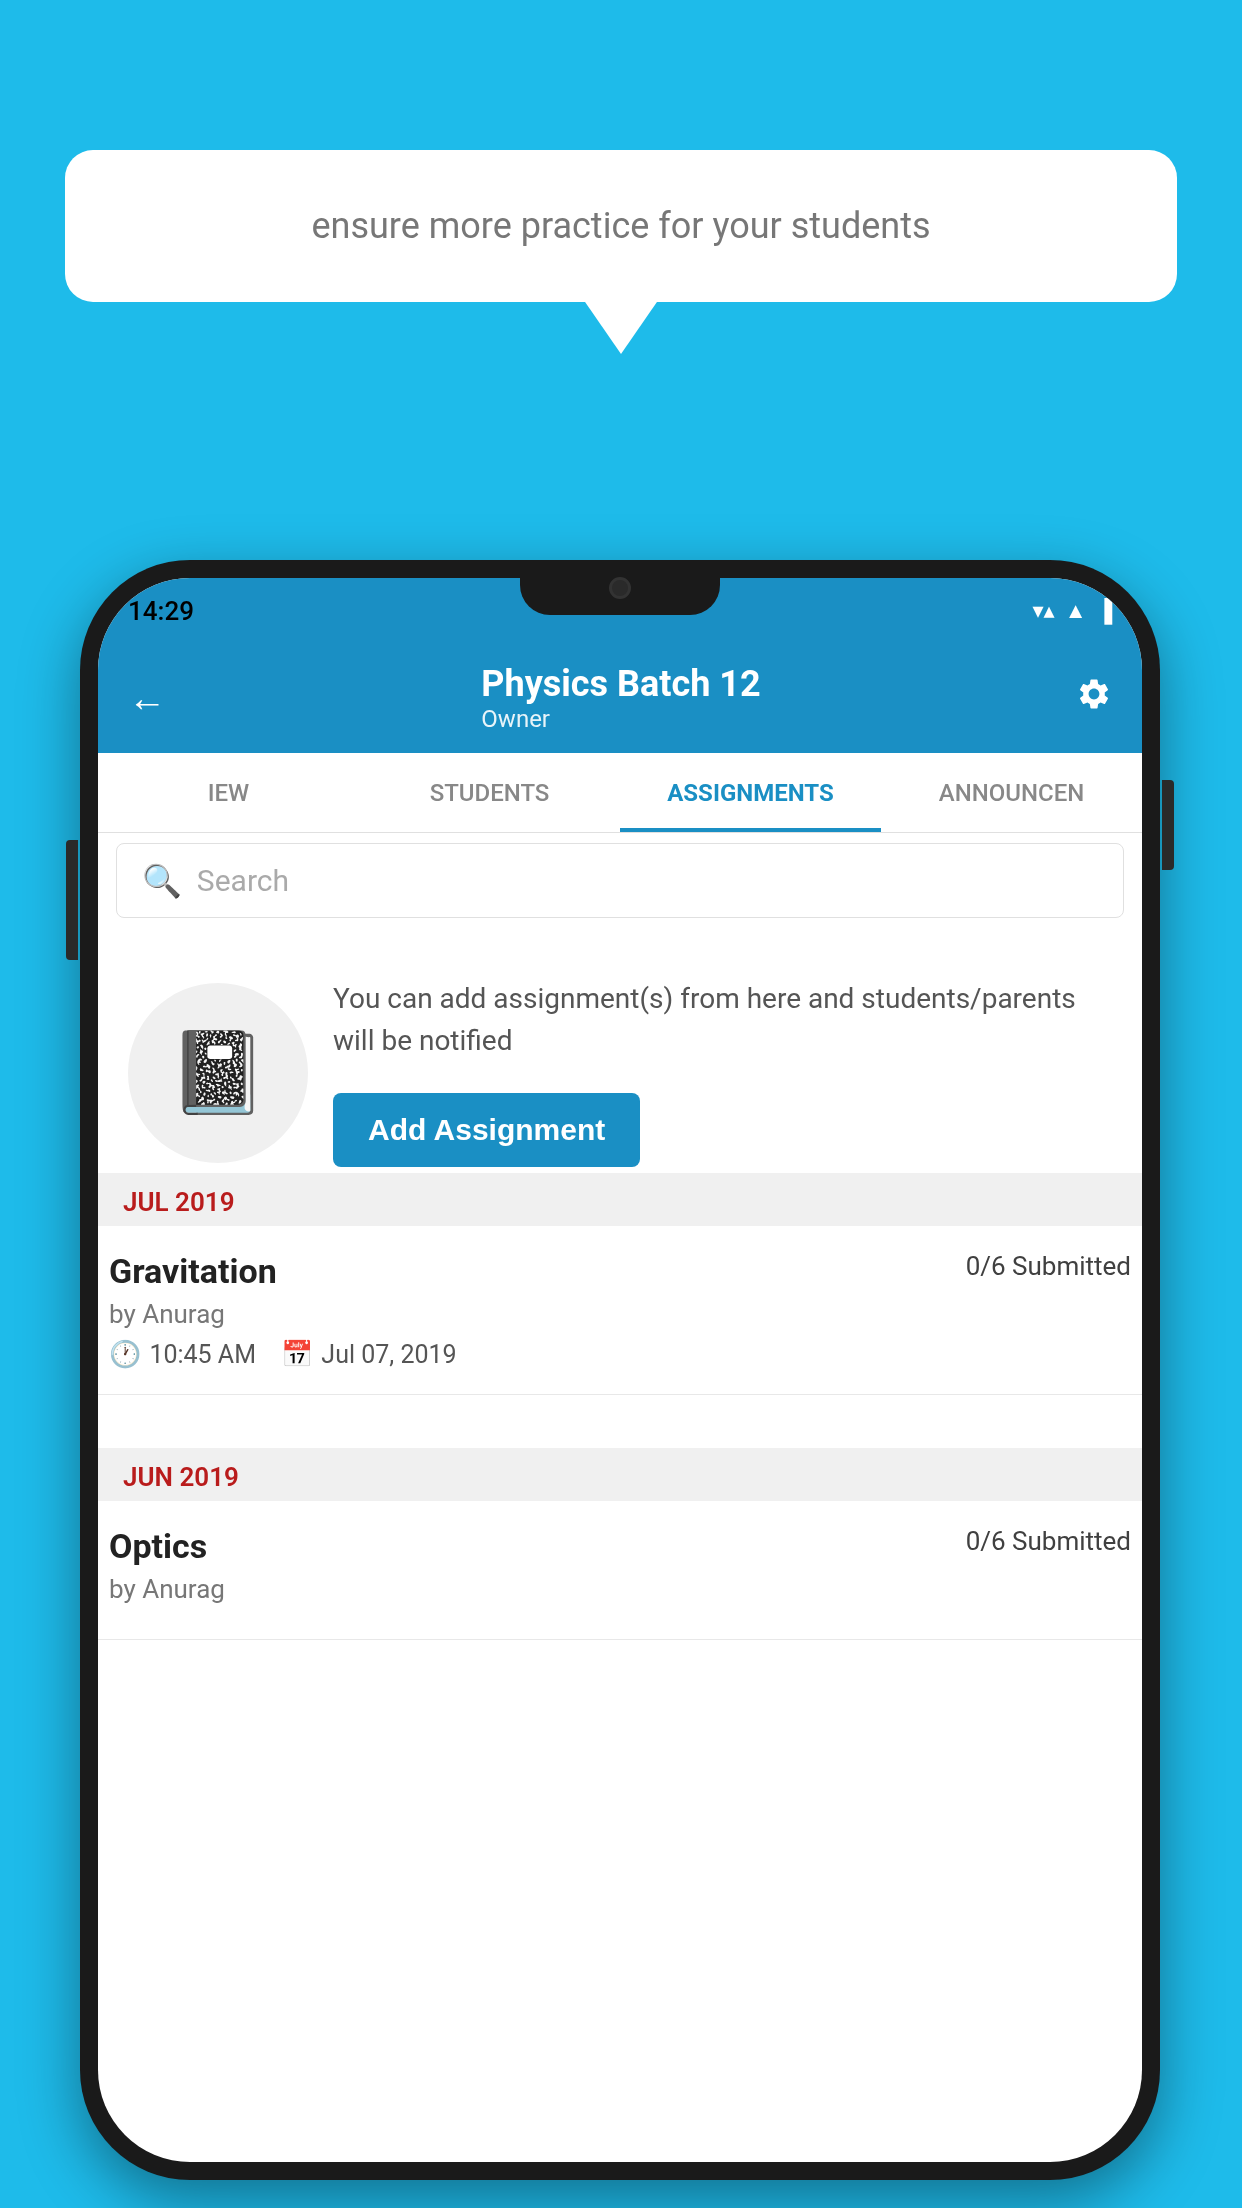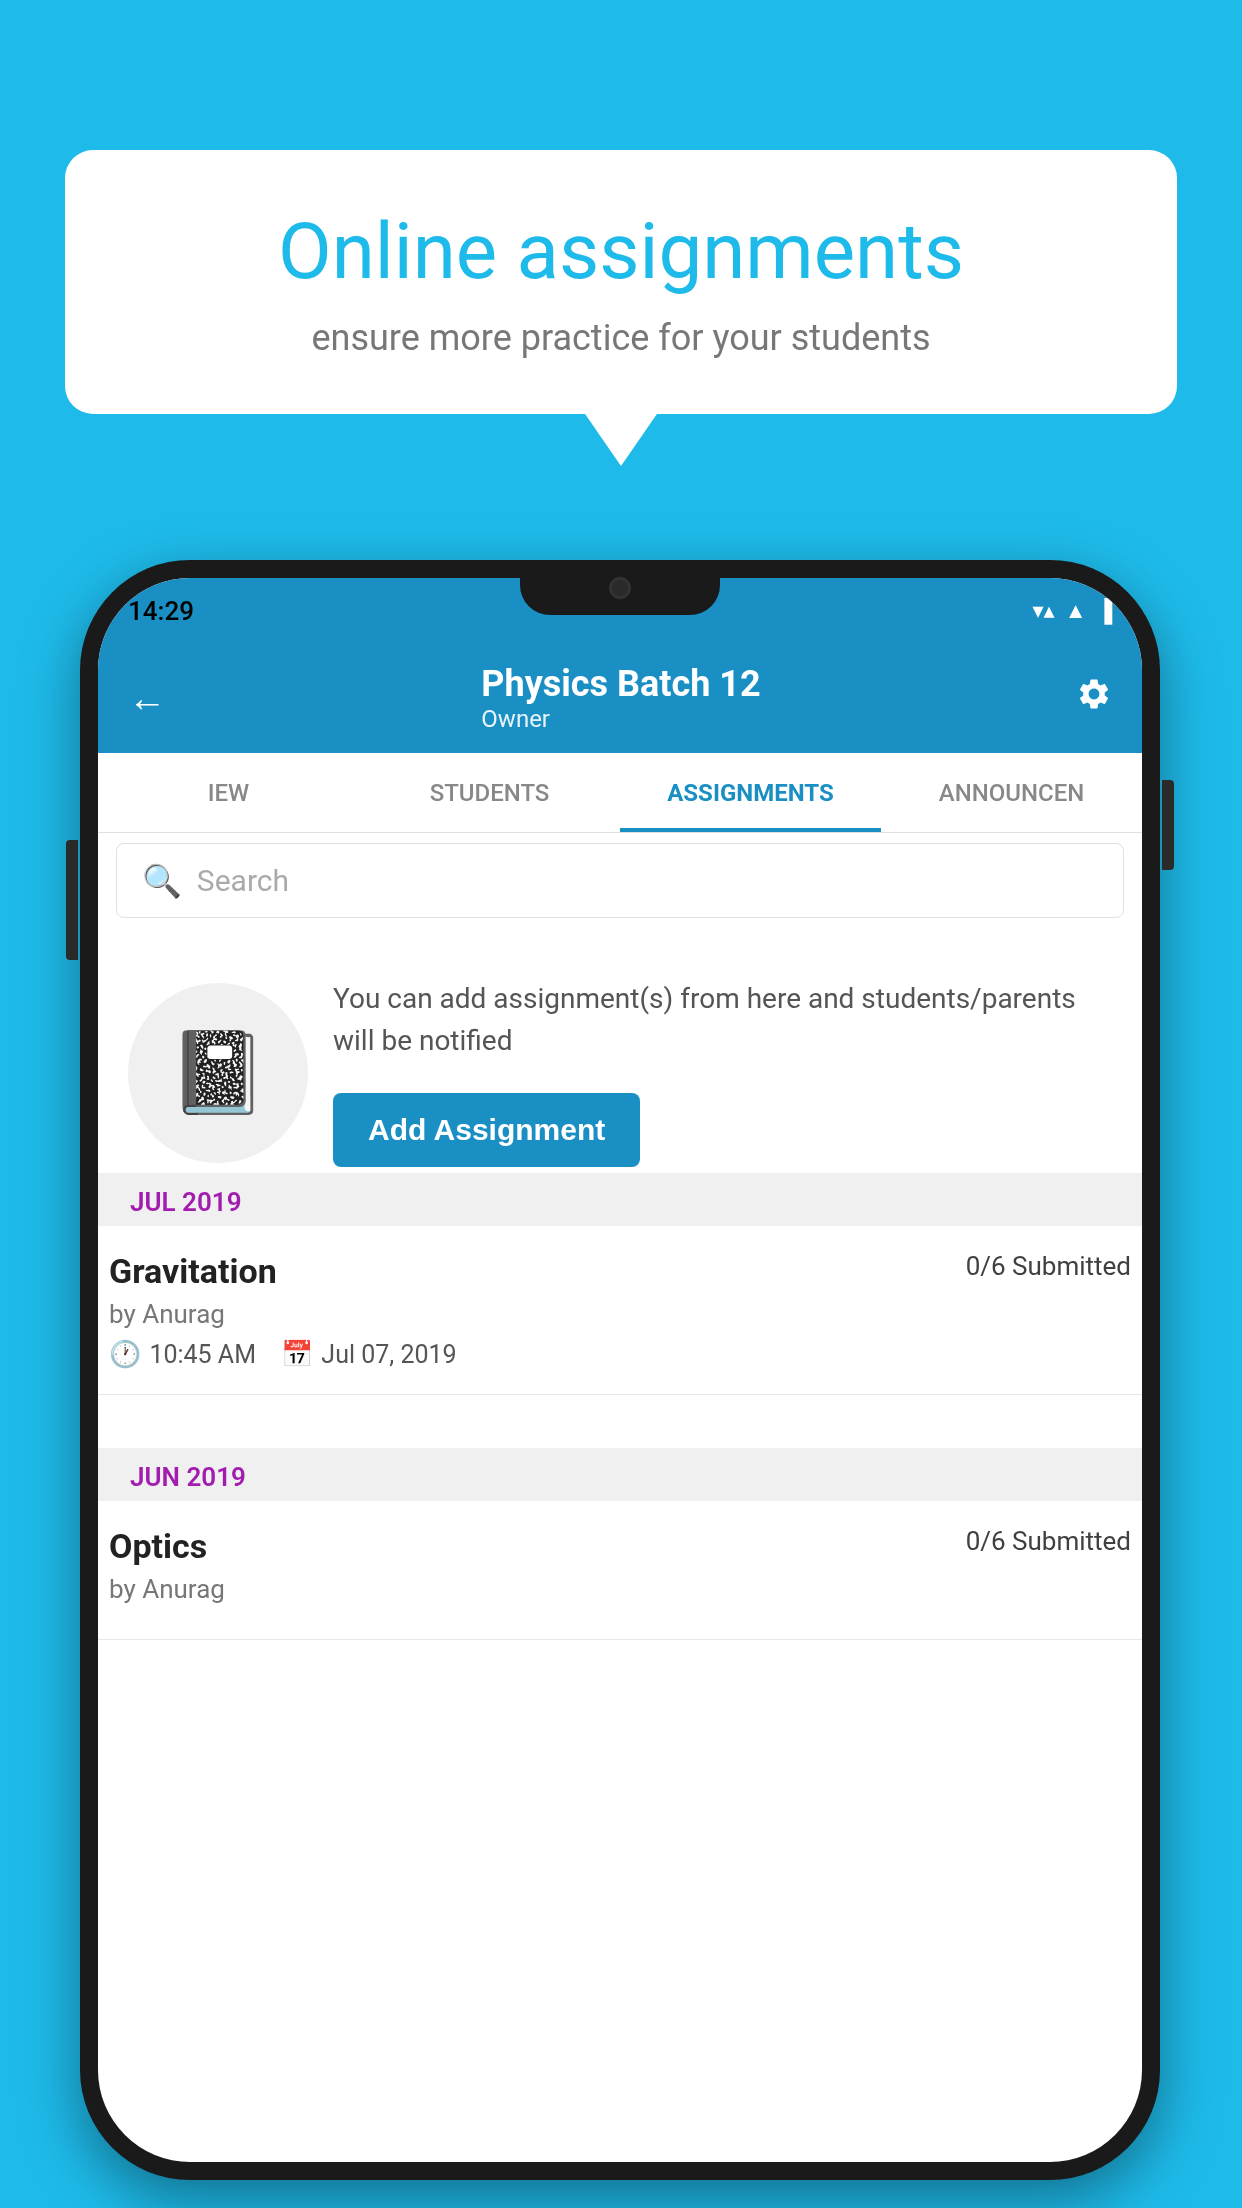--- a/index.html
+++ b/index.html
@@ -316,23 +316,23 @@
       font-weight: 600;
       cursor: pointer;
     }
 
     
     .month-separator {
       position: absolute;
       left: 0;
       right: 0;
       background: #f0f0f0;
-      padding: 14px 32px;
+      padding: 14px 25px;
       font-size: 26px;
-      color: #a21caf;
+      color: #b91c1c;
       font-weight: 600;
     }
 
     .month-separator-jul {
       top: 595px;
     }
 
     .month-separator-jun {
       top: 870px;
     }
@@ -405,21 +405,20 @@
       fill: white;
     }
   </style>
 </head>
 <body>
 
 <div style="position:absolute;top:0;left:0;width:1242px;height:2208px;background:#1EBBEA;"></div>
 
 <div class="speech-bubble-wrapper">
   <div class="speech-bubble">
-    <div class="speech-bubble-title">Online assignments</div>
     <div class="speech-bubble-subtitle">ensure more practice for your students</div>
   </div>
 </div>
 
 <div class="phone-wrapper">
   <div class="phone-outer">
 
     <div class="phone-notch">
       <div class="phone-camera"></div>
     </div>

